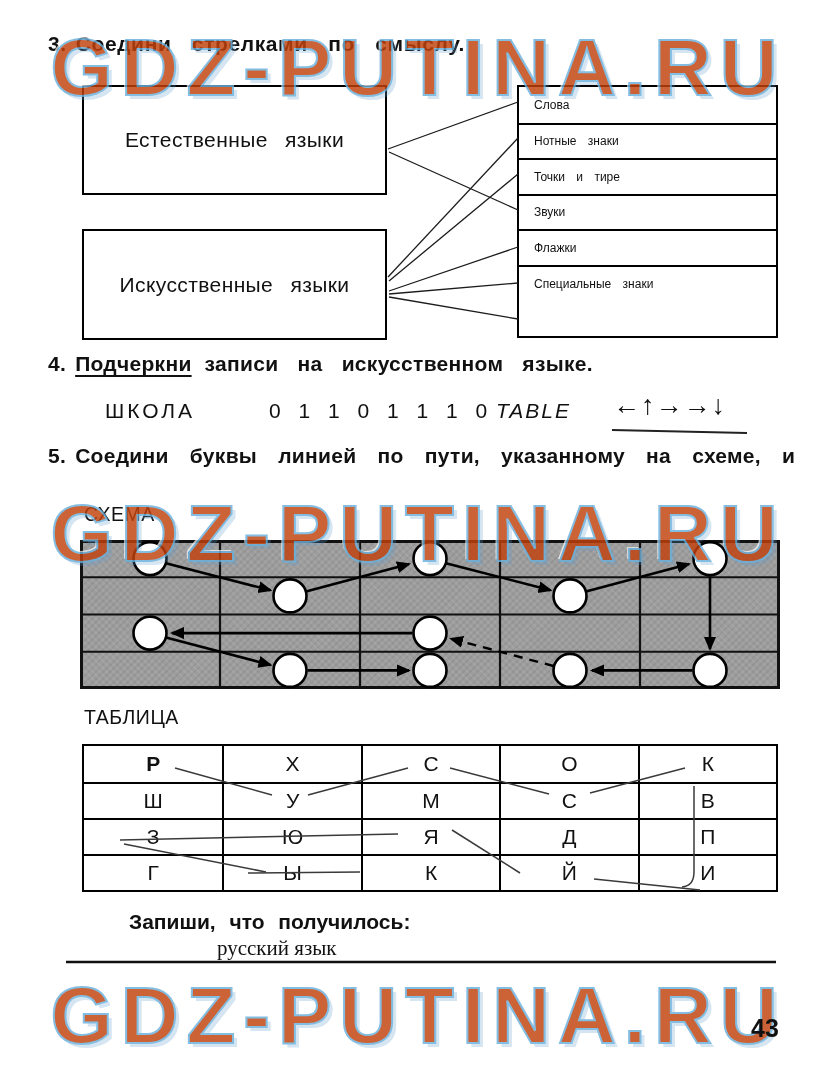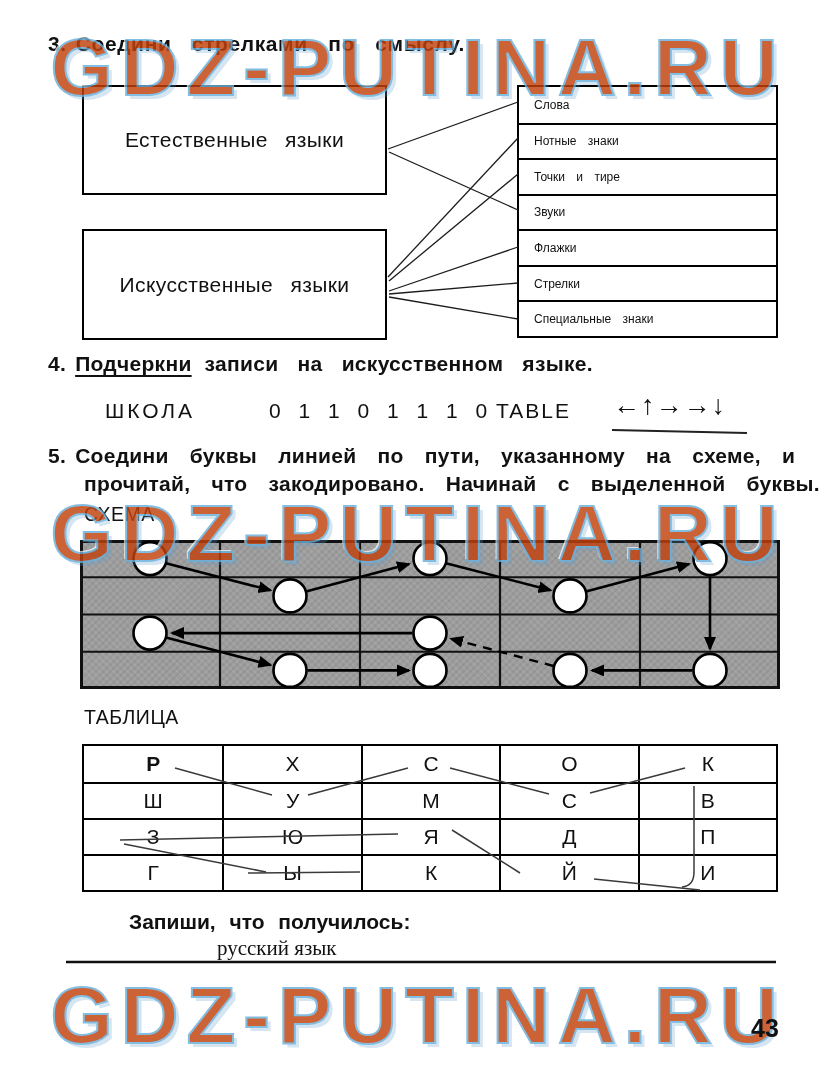--- a/index.html
+++ b/index.html
@@ -85,43 +85,39 @@
     <div>
         <span>Точки и тире</span>
       </div>
     <div>
         <span>Звуки</span>
       </div>
     <div>
         <span>Флажки</span>
       </div>
     <div>
-        <span>Стрелки</span>
-      </div>
-    <div>
         <span>Специальные знаки</span>
       </div>
   </div>
 
   <div class="abs h t4h">
     <span class="num">4.</span>
     <span class="uword">Подчеркни</span>
     <span>записи на искусственном языке.</span>
   </div>
 
   <span class="t4i" style="left:105px;letter-spacing:3px;">ШКОЛА</span>
   <span class="t4i" style="left:237px;letter-spacing:3px;word-spacing:6px;margin-left:32px;">0 1 1 0 1 1 1 0</span>
-  <span class="t4i" style="left:496px;letter-spacing:2px;">TABLE</span>
+  <span class="t4i" style="left:496px;letter-spacing:2px;font-style:italic;">TABLE</span>
   <span class="t4i t4a" style="left:613px;">←↑→→↓</span>
 
   <div class="abs h t5h1">
     <span class="num">5.</span>
     <span>Соедини буквы линией по пути, указанному на схеме, и</span>
   </div>
-  <div class="abs t5h2">прочитай, что закодировано. Начинай с выделенной буквы.</div>
 
   <div class="abs lbl" style="left:84px;top:503px;">СХЕМА</div>
 
   <div class="abs schema">
     <svg width="700" height="149" viewBox="0 0 700 149">
       <defs>
         <marker id="ah" markerUnits="userSpaceOnUse" markerWidth="15" markerHeight="13" refX="12" refY="6" orient="auto">
           <path d="M0,0 L14,6 L0,12 Z" fill="#000"></path>
         </marker>
       </defs>

